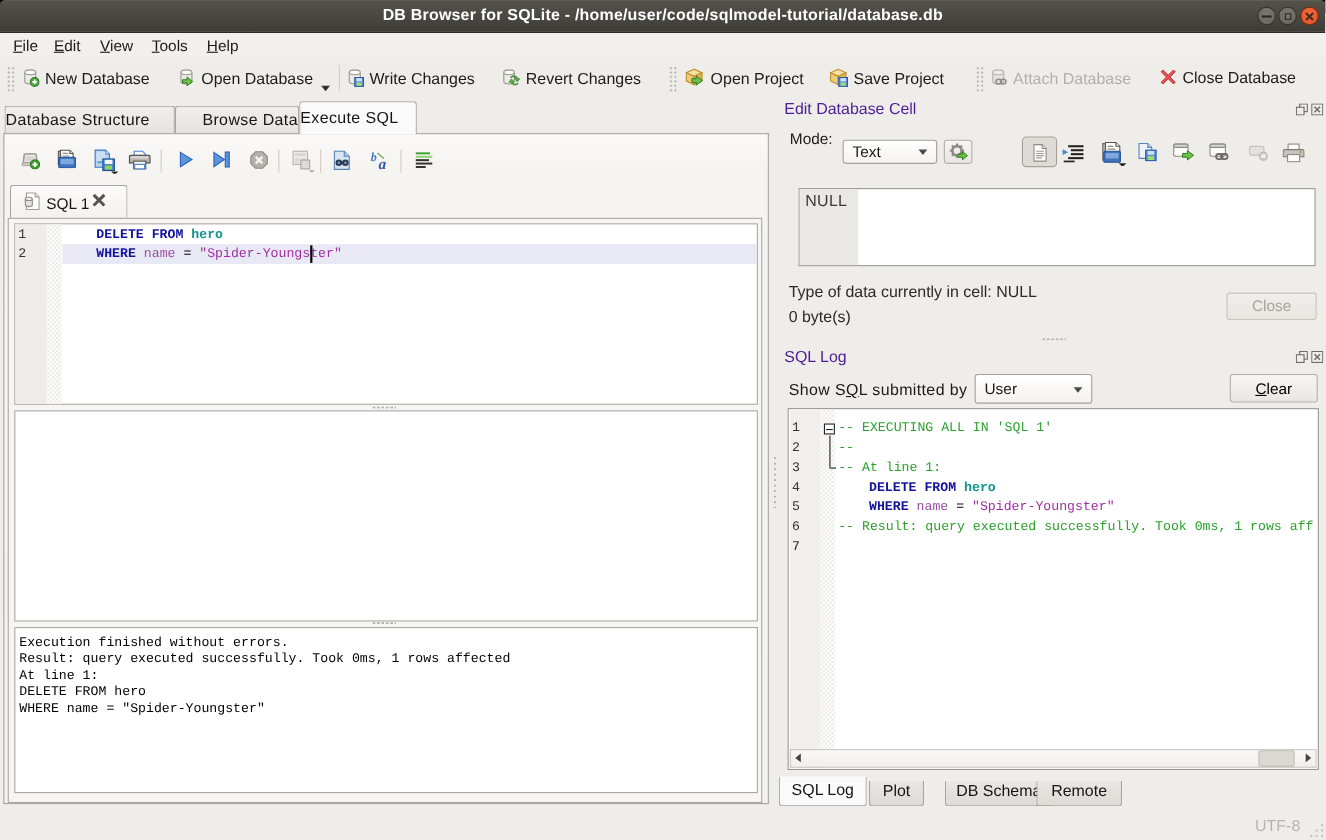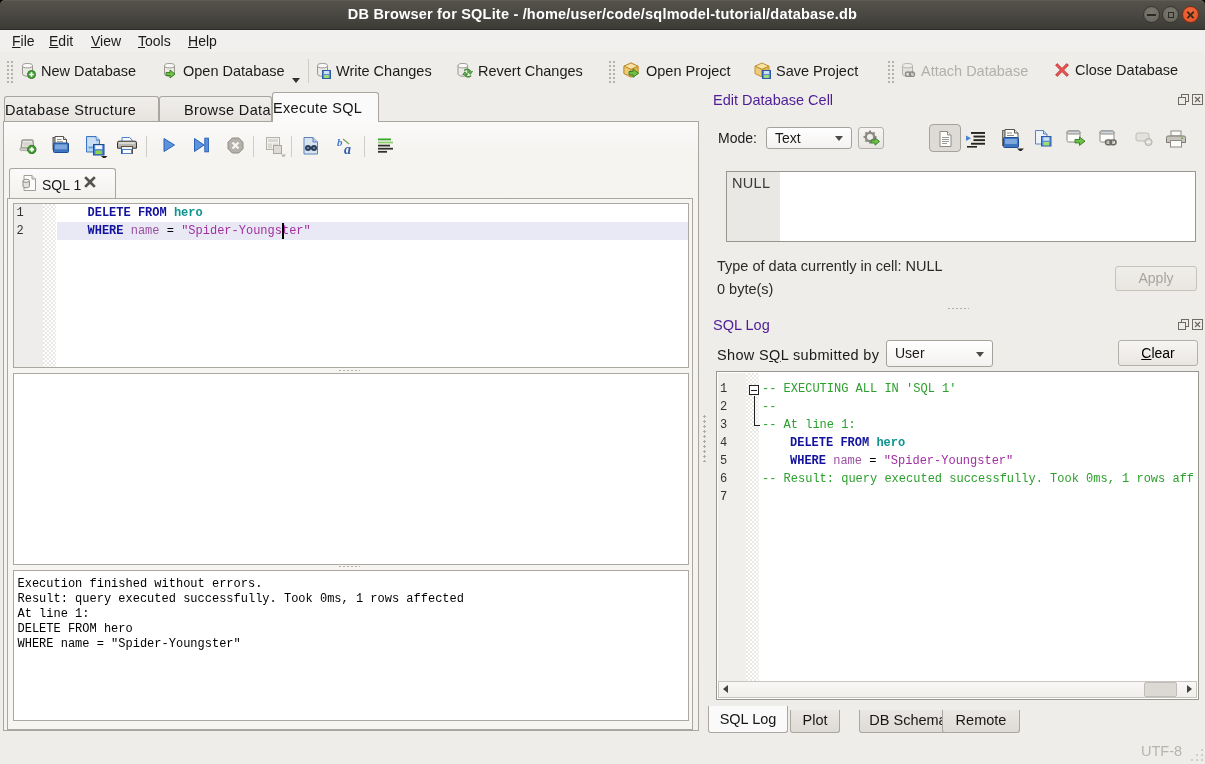--- a/index.html
+++ b/index.html
@@ -282,21 +282,21 @@
 <div class="docktitle" style="left:713px; top:92px;">Edit Database Cell</div>
 <svg class="abs" style="left:1178px; top:94px;" width="11" height="11" viewBox="0 0 11 11">
     <rect x="3.5" y="0.5" width="7" height="7" fill="none" stroke="#6e6b65"></rect>
     <rect x="0.5" y="3.5" width="7" height="7" fill="#efedea" stroke="#6e6b65"></rect>
   </svg>
 <svg class="abs" style="left:1192px; top:94px;" width="11" height="11" viewBox="0 0 11 11">
     <rect x="0.5" y="0.5" width="10" height="10" fill="none" stroke="#6e6b65"></rect>
     <path d="M3,3 l5,5 M8,3 l-5,5" stroke="#6e6b65" stroke-width="1.3"></path>
   </svg>
 
-<div class="abs" style="left:718px; top:130px; font-size:14px; color:#1a1a1a;">Mode:</div>
+<div class="abs" style="left:718px; top:118px; font-size:14px; color:#1a1a1a;">Mode:</div>
 <div class="combo" style="left:766px; top:127px; width:86px; height:22px; line-height:20px;"><span style="margin-left:8px;">Text</span><span class="arrow"></span></div>
 <div class="btn" style="left:858px; top:127px; width:26px; height:22px;"></div>
 <svg class="abs" style="left:862px; top:129px;" width="18" height="18" viewBox="0 0 18 18">
     <circle cx="8" cy="8" r="4.2" fill="none" stroke="#8e8b84" stroke-width="2.4"></circle>
     <g stroke="#8e8b84" stroke-width="2">
       <path d="M8,1.5 v2.5 M8,12 v2.5 M1.5,8 h2.5 M12,8 h2.5 M3.4,3.4 l1.8,1.8 M10.8,10.8 l1.8,1.8 M12.6,3.4 l-1.8,1.8 M5.2,10.8 l-1.8,1.8"></path>
     </g>
     <path d="M9,11 h4 v-2.2 l4.5,3.7 -4.5,3.7 v-2.2 h-4 z" fill="#6fc045" stroke="#2e7a23" stroke-width="0.9"></path>
   </svg>
 
@@ -363,21 +363,21 @@
     </svg>
 </div>
 
 <div class="abs" id="cellbox">
   <div class="abs" style="left:0px; top:0px; width:53px; height:69px; background:#eae8e5;"></div>
   <div class="abs" style="left:5px; top:3px; font-size:14.5px; letter-spacing:0.3px; color:#3a3a3a;">NULL</div>
 </div>
 
 <div class="abs" style="left:717px; top:258px; font-size:14.5px; color:#2a2a2a;">Type of data currently in cell: NULL</div>
 <div class="abs" style="left:717px; top:281px; font-size:14.5px; color:#2a2a2a;">0 byte(s)</div>
-<div class="btn" style="left:1115px; top:266px; width:82px; height:25px; line-height:23px; color:#a8a49d; background:linear-gradient(to bottom,#f0eeea,#e9e6e2); border:1px solid #c6c3bd;">Apply</div>
+<div class="btn" style="left:1115px; top:266px; width:82px; height:25px; line-height:23px; color:#a8a49d; background:linear-gradient(to bottom,#f0eeea,#e9e6e2); border:1px solid #c6c3bd;">Close</div>
 
 <div class="splitdots" style="left:947px; top:307px;"></div>
 
 <div class="docktitle" style="left:713px; top:317px;">SQL Log</div>
 <svg class="abs" style="left:1178px; top:319px;" width="11" height="11" viewBox="0 0 11 11">
     <rect x="3.5" y="0.5" width="7" height="7" fill="none" stroke="#6e6b65"></rect>
     <rect x="0.5" y="3.5" width="7" height="7" fill="#efedea" stroke="#6e6b65"></rect>
   </svg>
 <svg class="abs" style="left:1192px; top:319px;" width="11" height="11" viewBox="0 0 11 11">
     <rect x="0.5" y="0.5" width="10" height="10" fill="none" stroke="#6e6b65"></rect>

